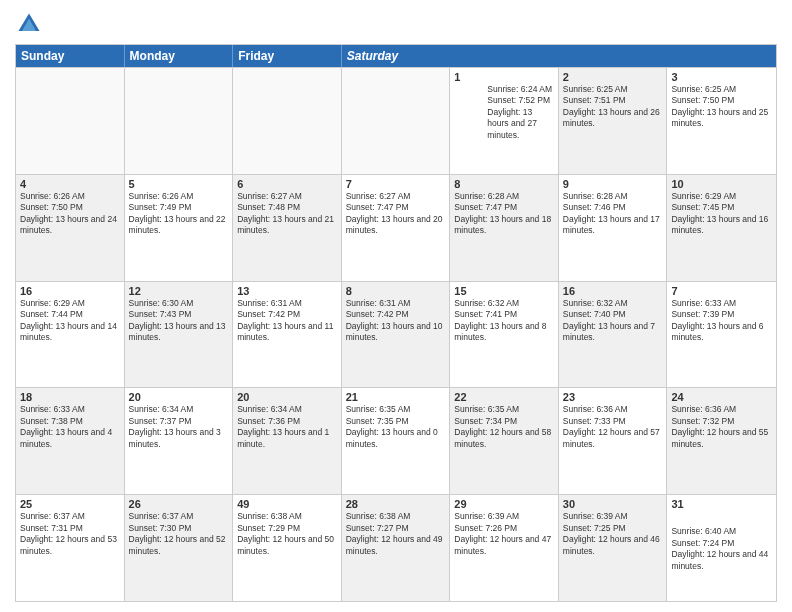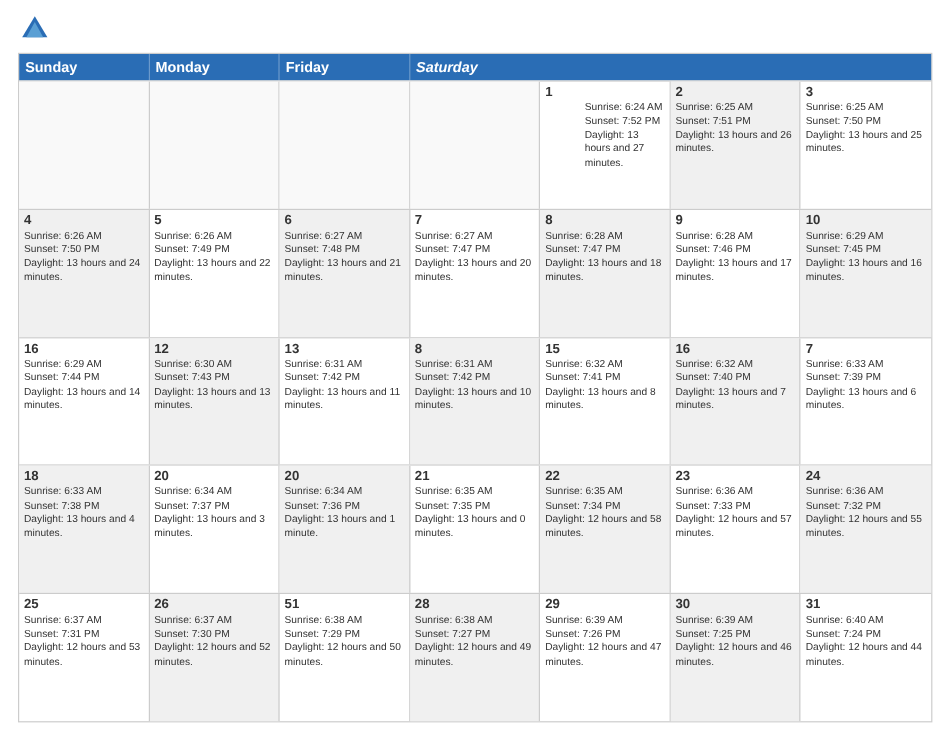--- a/index.html
+++ b/index.html
@@ -305,21 +305,21 @@
 Sunset: 7:31 PM
 Daylight: 12 hours and 53 minutes.</div>
           </div>
           <div class="cal-cell shaded">
             <div class="day-num">26</div>
             <div class="cell-text" style="white-space: pre-line;">Sunrise: 6:37 AM
 Sunset: 7:30 PM
 Daylight: 12 hours and 52 minutes.</div>
           </div>
           <div class="cal-cell">
-            <div class="day-num">51</div>
+            <div class="day-num">49</div>
             <div class="cell-text" style="white-space: pre-line;">Sunrise: 6:38 AM
 Sunset: 7:29 PM
 Daylight: 12 hours and 50 minutes.</div>
           </div>
           <div class="cal-cell shaded">
             <div class="day-num">28</div>
             <div class="cell-text" style="white-space: pre-line;">Sunrise: 6:38 AM
 Sunset: 7:27 PM
 Daylight: 12 hours and 49 minutes.</div>
           </div>
@@ -330,20 +330,20 @@
 Daylight: 12 hours and 47 minutes.</div>
           </div>
           <div class="cal-cell shaded">
             <div class="day-num">30</div>
             <div class="cell-text" style="white-space: pre-line;">Sunrise: 6:39 AM
 Sunset: 7:25 PM
 Daylight: 12 hours and 46 minutes.</div>
           </div>
           <div class="cal-cell">
             <div class="day-num">31</div>
-            <div class="cell-text" style="white-space: pre-line;">Sunrise: 6:40 AM
+            <div class="cell-text" style="white-space: pre-line; margin-top: 15px;">Sunrise: 6:40 AM
 Sunset: 7:24 PM
 Daylight: 12 hours and 44 minutes.</div>
           </div>
         </div>
       </div>
   </div>
 </div>
 
 </body></html>

